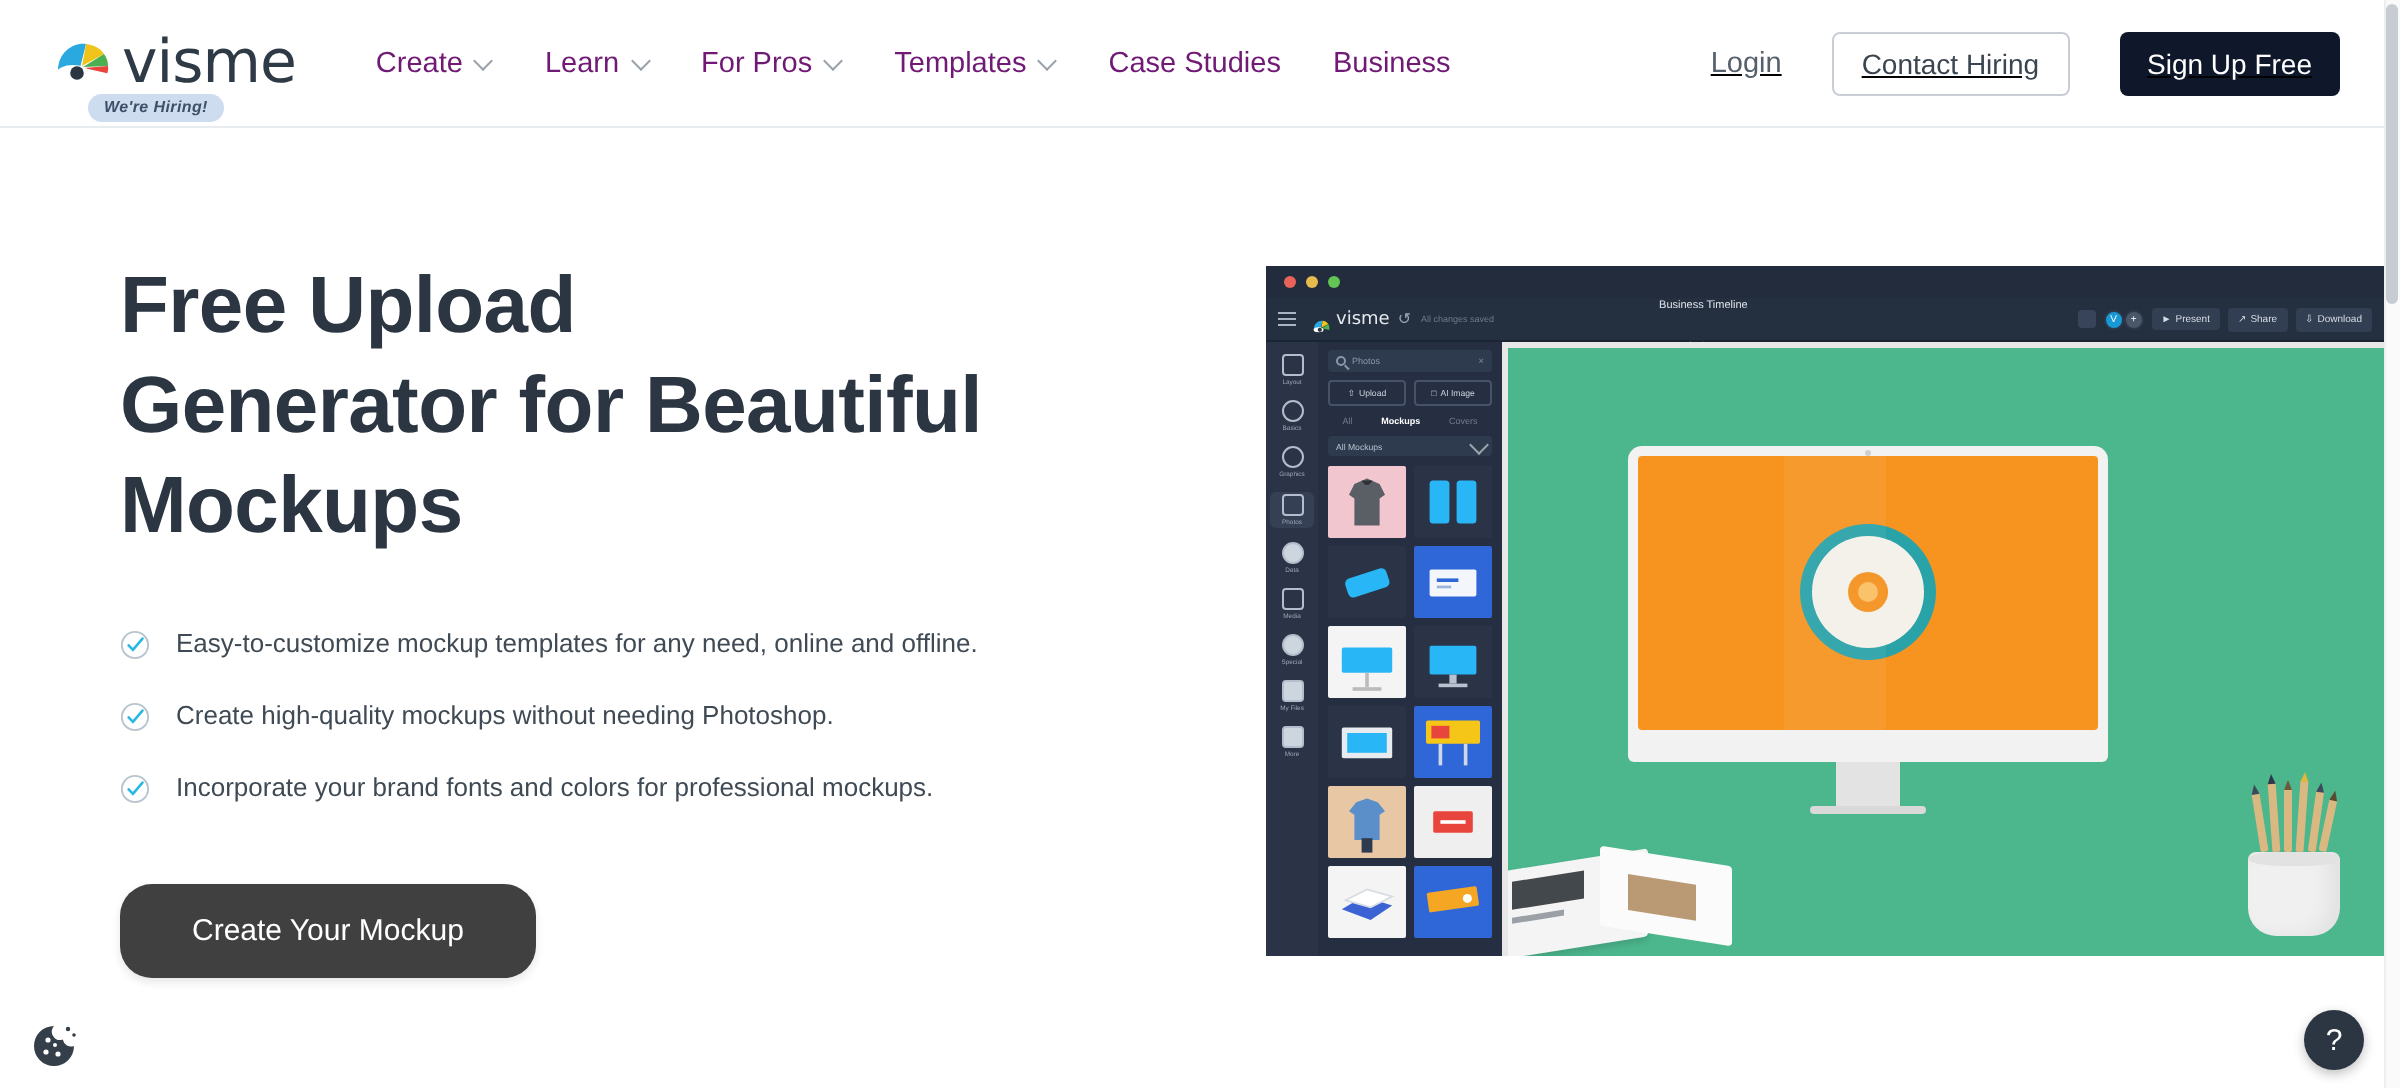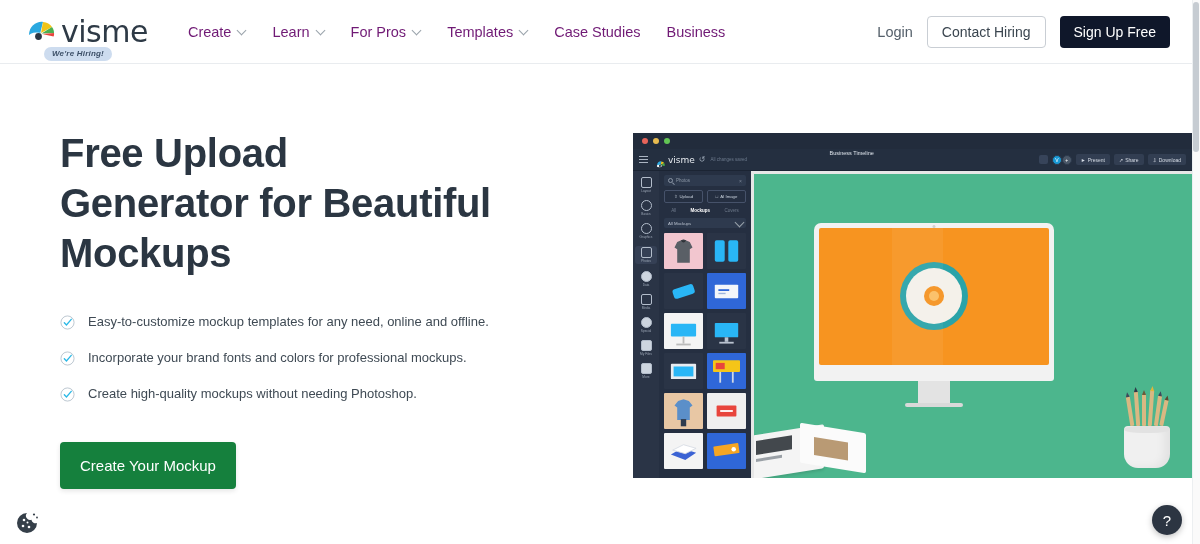--- a/index.html
+++ b/index.html
@@ -36,21 +36,21 @@
   .nav-item {
     font-size: 14.5px; color: #701a75; display: flex; align-items: center; gap: 7px;
     cursor: pointer; white-space: nowrap;
   }
   .caret { display: inline-block; width: 8px; height: 8px; position: relative; top: -1px; }
   .caret::after {
     content: ""; position: absolute; left: 0; top: 0;
     width: 6px; height: 6px; border-right: 1.3px solid #9aa3ab; border-bottom: 1.3px solid #9aa3ab;
     transform: rotate(45deg);
   }
-  .header-right { margin-left: auto; display: flex; align-items: center; gap: 14px; margin-right: 22px; }
+  .header-right { margin-left: auto; display: flex; align-items: center; gap: 25px; margin-right: 22px; text-decoration: underline; }
   .login-link { font-size: 14.5px; color: #55606b; cursor: pointer; }
   .btn-outline {
     font-size: 14px; color: #3a454f; background: #fff;
     border: 1px solid #c9ced4; border-radius: 4px;
     padding: 7px 14px; cursor: pointer; white-space: nowrap;
   }
   .btn-primary {
     font-size: 14px; color: #ffffff; background: #0f172a;
     border: none; border-radius: 4px; padding: 8px 14px;
     cursor: pointer; white-space: nowrap;
@@ -60,23 +60,23 @@
   .hero-left { position: absolute; left: 60px; top: 128px; width: 520px; }
   .headline {
     font-size: 40px; line-height: 50px; font-weight: bold;
     color: #2b3642; letter-spacing: -0.3px;
   }
   .bullets { margin-top: 36px; }
   .bullet { display: flex; align-items: center; gap: 13px; margin-bottom: 20px; }
   .check-icon { flex: 0 0 auto; width: 15px; height: 15px; margin-top: 1px; }
   .bullet-text { font-size: 13px; color: #3f4a54; line-height: 16px; }
   .cta {
-    margin-top: 20px; background: #15803d; color: #fff;
-    border: none; border-radius: 4px;
-    font-size: 15px; padding: 15px 20px; cursor: pointer;
+    margin-top: 20px; background: #404040; color: #fff;
+    border: none; border-radius: 16px;
+    font-size: 15px; padding: 15px 36px; cursor: pointer;
     box-shadow: 0 2px 5px rgba(0,0,0,0.10);
   }
 
   
   .hero-img {
     position: absolute; left: 633px; top: 133px;
     width: 559px; height: 345px;
     background: #222c3c; overflow: hidden;
   }
   .win-bar { height: 16px; background: #222c3c; display: flex; align-items: center; padding-left: 9px; gap: 5px; }
@@ -284,30 +284,30 @@
       </span>
       <span class="bullet-text">Easy-to-customize mockup templates for any need, online and offline.</span>
     </div>
     <div class="bullet">
       <span class="check-icon">
         <svg width="15" height="15" viewBox="0 0 16 16">
           <circle cx="8" cy="8" r="7" fill="none" stroke="#b9c4ce" stroke-width="1"></circle>
           <path d="M4.6 8.2 L6.9 10.6 L12 4.6" fill="none" stroke="#2ab8e6" stroke-width="1.4" stroke-linecap="round"></path>
         </svg>
       </span>
-      <span class="bullet-text">Incorporate your brand fonts and colors for professional mockups.</span>
+      <span class="bullet-text">Create high-quality mockups without needing Photoshop.</span>
     </div>
     <div class="bullet">
       <span class="check-icon">
         <svg width="15" height="15" viewBox="0 0 16 16">
           <circle cx="8" cy="8" r="7" fill="none" stroke="#b9c4ce" stroke-width="1"></circle>
           <path d="M4.6 8.2 L6.9 10.6 L12 4.6" fill="none" stroke="#2ab8e6" stroke-width="1.4" stroke-linecap="round"></path>
         </svg>
       </span>
-      <span class="bullet-text">Create high-quality mockups without needing Photoshop.</span>
+      <span class="bullet-text">Incorporate your brand fonts and colors for professional mockups.</span>
     </div>
   </div>
 
   <button class="cta">Create Your Mockup</button>
 </div>
 
 <div class="hero-img">
 
   <div class="win-bar">
     <span class="dot r"></span>

